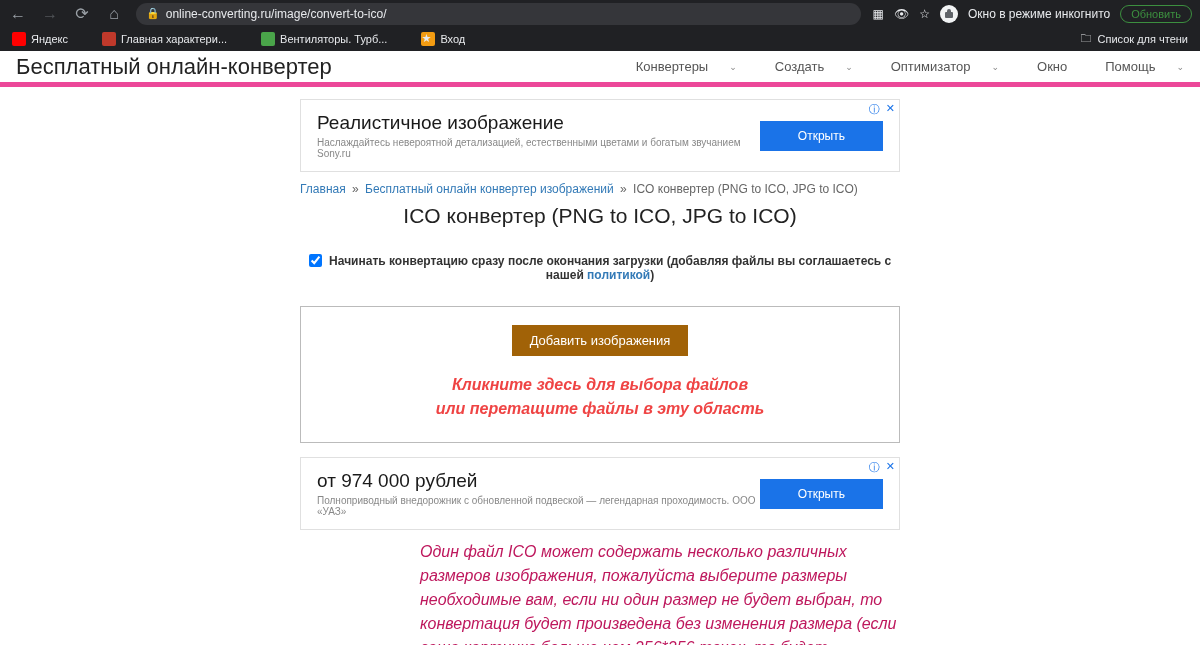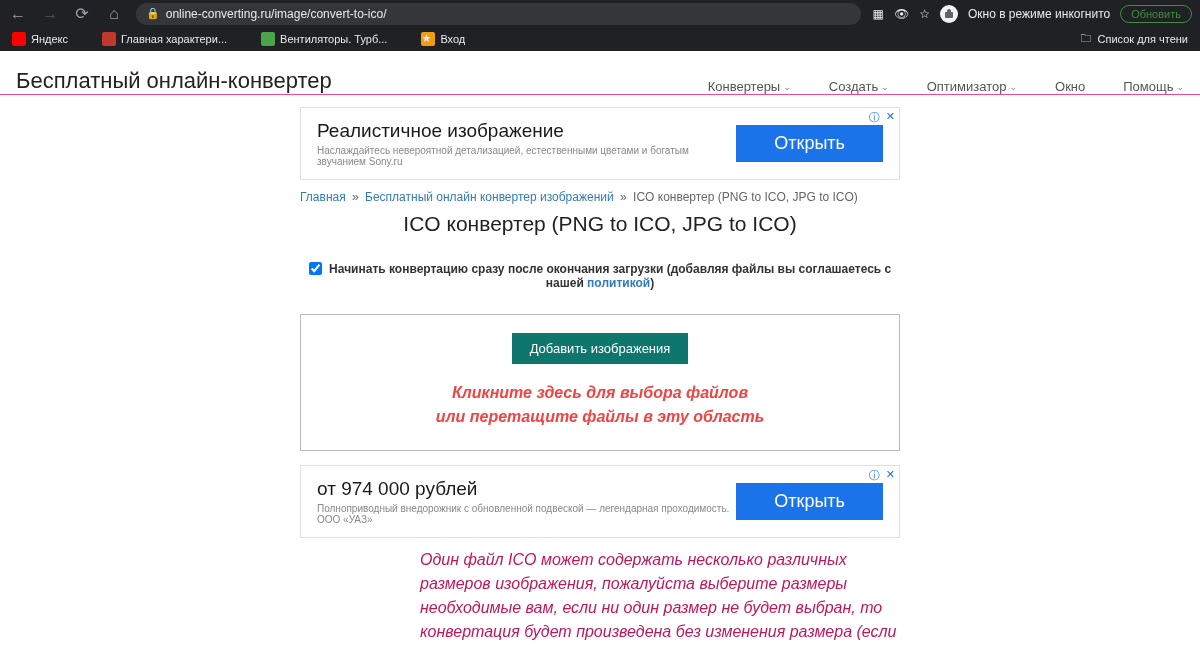--- a/index.html
+++ b/index.html
@@ -8,44 +8,44 @@
 .nav-btn{color:#9aa0a6;font-size:16px;cursor:pointer;width:20px;text-align:center;}
 .addr-bar{flex:1;background:#35363a;border-radius:14px;height:22px;display:flex;align-items:center;padding:0 10px;color:#e8eaed;font-size:12px;gap:6px;}
 .addr-lock{font-size:11px;}
 .chrome-right{display:flex;align-items:center;gap:10px;color:#e8eaed;font-size:12px;}
 .incognito-icon{width:18px;height:18px;background:#f1f3f4;border-radius:50%;display:flex;align-items:center;justify-content:center;}
 .update-btn{border:1px solid #3c8f3f;color:#3c8f3f;padding:2px 10px;border-radius:12px;font-size:11px;}
 .bookmarks{background:#202124;height:24px;display:flex;align-items:center;padding:0 12px;gap:34px;color:#e8eaed;font-size:11px;}
 .bm-item{display:flex;align-items:center;gap:5px;cursor:pointer;}
 .bm-ico{width:14px;height:14px;border-radius:2px;display:inline-block;}
 .bm-right{margin-left:auto;display:flex;align-items:center;gap:6px;}
-.site-header{background:#fff;border-bottom:1px solid #ec4899;height:44px;display:flex;align-items:flex-end;padding:0 16px;}
+.site-header{background:#fff;border-bottom:5px solid #ec4899;height:36px;display:flex;align-items:center;padding:0 16px;}
 .site-title{font-size:22px;font-weight:300;color:#222;}
 .nav-menu{margin-left:auto;display:flex;gap:22px;font-size:13px;color:#555;}
-.nav-item{cursor:pointer;display:flex;align-items:center;gap:3px;padding-left:16px;}
+.nav-item{cursor:pointer;display:flex;align-items:center;gap:21px;padding-left:16px;}
 .chev{font-size:9px;color:#888;}
 .page-wrap{background:#fff;padding:12px 0 20px;display:flex;justify-content:center;}
 .content{width:600px;}
 .ad-box{border:1px solid #e0e0e0;padding:12px 16px;display:flex;align-items:center;position:relative;margin-bottom:10px;}
 .ad-text{flex:1;}
 .ad-title{font-size:19px;color:#1a1a1a;margin-bottom:3px;}
 .ad-sub{font-size:10px;color:#888;}
-.ad-btn{background:#1a73e8;color:#fff;padding:8px 38px;font-size:18px;border:none;cursor:pointer;}
+.ad-btn{background:#1a73e8;color:#fff;padding:8px 38px;font-size:12px;border:none;cursor:pointer;}
 .ad-badge{position:absolute;top:2px;right:4px;font-size:11px;color:#1a73e8;display:flex;gap:6px;}
 .bc{font-size:12px;color:#337ab7;margin:8px 0;}
 .bc .sep{color:#666;margin:0 3px;}
 .bc .cur{color:#666;}
 .page-h1{font-size:21px;font-weight:400;text-align:center;color:#222;margin:8px 0 14px;}
 .opt-row{text-align:center;font-size:12px;margin:24px 0;color:#333;}
 .opt-row input[type=checkbox]{margin-right:4px;position:relative;top:2px;}
 .opt-row b{font-weight:600;}
 .opt-row a{color:#337ab7;text-decoration:none;}
 .opt-row.dis{color:#999;}
 .upload-zone{border:1px solid #bbb;margin:14px 0;padding:18px 10px;text-align:center;}
-.upload-btn{background:#0f766e;color:#fff;border:none;padding:8px 18px;font-size:13px;cursor:pointer;margin-bottom:14px;}
+.upload-btn{background:#a16207;color:#fff;border:none;padding:8px 18px;font-size:13px;cursor:pointer;margin-bottom:14px;}
 .upload-hint{font-style:italic;font-weight:600;font-size:16px;color:#ef4444;margin:6px 0;}
 .help-txt{font-size:16px;font-style:italic;color:#be185d;line-height:1.5;margin:8px 0 10px;padding-left:120px;}
 </style>
 </head>
 <body>
 
 <div class="chrome-top">
   <span class="nav-btn">←</span>
   <span class="nav-btn" style="opacity:.4">→</span>
   <span class="nav-btn">⟳</span>

